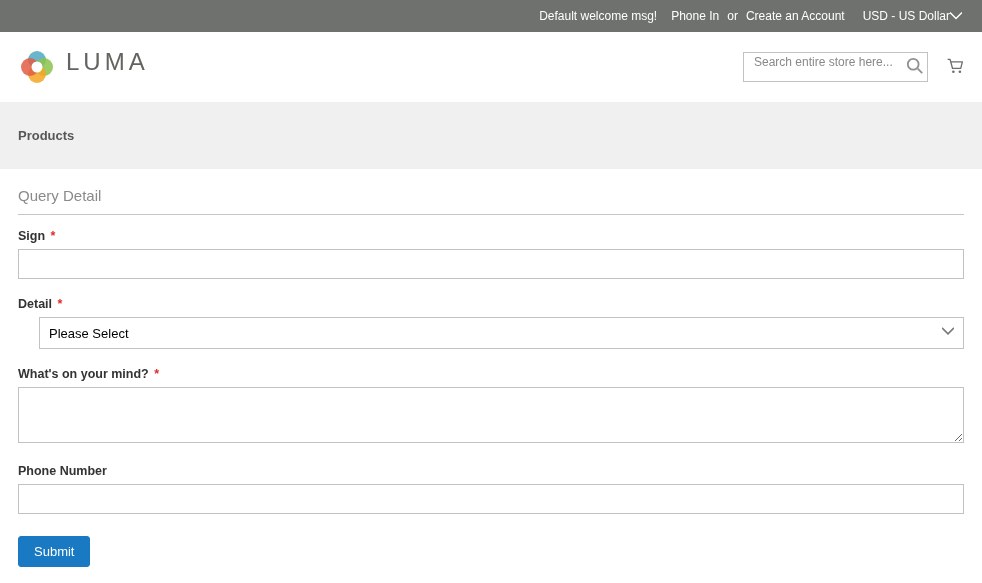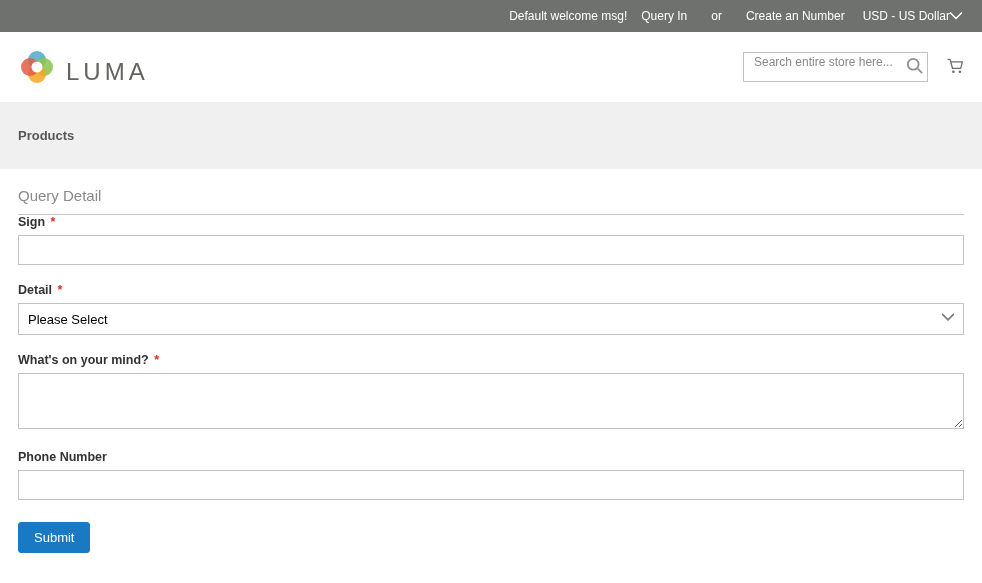--- a/index.html
+++ b/index.html
@@ -10,31 +10,31 @@
       height: 32px;
       display: flex;
       justify-content: flex-end;
       align-items: center;
       padding: 4px 20px;
       font-size: 12px;
       color: #fff;
     }
     .panel-header .welcome { margin-right: 14px; }
     .panel-header a { color: #fff; text-decoration: none; }
-    .panel-header .sep { margin: 0 24px; color: #fff; }
+    .panel-header .sep { margin: 0 8px; color: #fff; }
     .panel-header .currency { margin-left: 18px; cursor: pointer; display: flex; align-items: center; }
 
     .header-main {
       display: flex;
       align-items: center;
       justify-content: space-between;
       padding: 16px 18px;
       background: #fff;
     }
-    .logo { display: flex; align-items: flex-end; gap: 10px; }
+    .logo { display: flex; align-items: flex-start; gap: 10px; }
     .logo-text { font-size: 24px; letter-spacing: 4px; color: #63635f; font-weight: 400; }
     .header-right { display: flex; align-items: center; gap: 18px; }
     .search-wrap {
       position: relative;
       width: 185px;
     }
     .search-input {
       width: 100%;
       height: 30px;
       padding: 0 28px 11px 10px;
@@ -61,38 +61,39 @@
       color: #575757;
     }
 
     .page-main { padding: 18px 18px 24px 18px; }
     .legend {
       font-size: 15px;
       color: #8a8a8a;
       font-weight: 300;
       padding-bottom: 10px;
       border-bottom: 1px solid #c6c6c6;
+      margin-bottom: 14px;
     }
 
     .field { margin-bottom: 18px; }
     .field-label { font-size: 12.5px; font-weight: 700; color: #333; display: block; margin-bottom: 6px; }
     .field-label .req { color: #e02b27; margin-left: 2px; }
     .control input[type="text"],
     .control select,
     .control textarea {
       width: 100%;
       border: 1px solid #c2c2c2;
       background: #fff;
       font-size: 13px;
       padding: 5px 9px;
       font-family: inherit;
     }
     .control input[type="text"] { height: 30px; }
     .control select { height: 32px; appearance: none; background-image: none; }
-    .select-wrap { position: relative; }
+    .select-wrap { position: relative; margin-left: 21px; }
     .select-wrap .chev {
       position: absolute;
       right: 10px;
       top: 50%;
       transform: translateY(-50%);
       pointer-events: none;
       color: #7a7a7a;
     }
     .control textarea { height: 56px; resize: both; }
     .actions { margin-top: 22px; }
@@ -107,23 +108,23 @@
     }
 
     svg.icon { width: 18px; height: 18px; }
     svg.icon-sm { width: 12px; height: 12px; }
   </style>
 </head>
 <body>
 
 <div class="panel-header">
   <span class="welcome">Default welcome msg!</span>
-  <a href="#">Query In</a>
+  <a href="#">Phone In</a>
   <span class="sep">or</span>
-  <a href="#">Create an Number</a>
+  <a href="#">Create an Account</a>
   <span class="currency">
     <span>USD - US Dollar</span>
     <svg class="icon-sm" viewBox="0 0 10 6">
       <path d="M0 0 L5 5 L10 0" stroke="#fff" stroke-width="1.2" fill="none"></path>
     </svg>
   </span>
 </div>
 
 <div class="header-main">
   <div class="logo">

